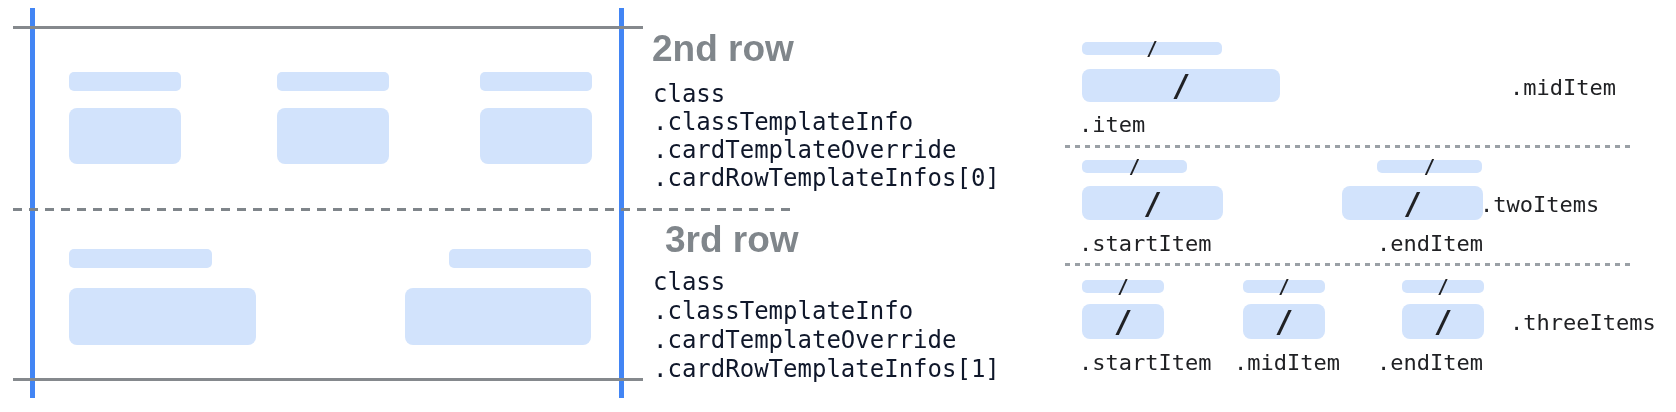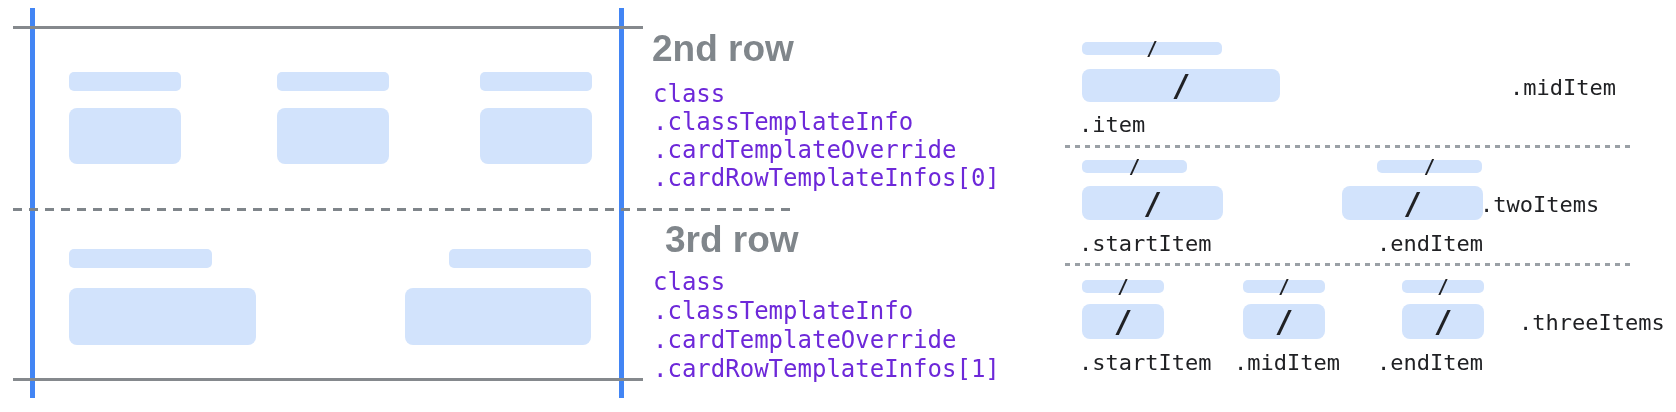--- a/index.html
+++ b/index.html
@@ -58,21 +58,21 @@
     font-weight: 700;
     color: #80868b;
     line-height: 38px;
     white-space: nowrap;
   }
   .code-line {
     position: absolute;
     font-family: "DejaVu Sans Mono", monospace;
     font-size: 24px;
     line-height: 28px;
-    color: #6d28d9;
+    color: #0f172a;
     white-space: nowrap;
   }
   .item-label, .layout-name {
     position: absolute;
     font-family: "DejaVu Sans Mono", monospace;
     font-size: 22px;
     line-height: 26px;
     color: #202124;
     white-space: nowrap;
   }
@@ -171,17 +171,17 @@
       <div class="item-label" style="left:1227px; top:350px;margin-left:7px;">.midItem</div>
 
       <div class="ph label" style="left:1402px; top:280px; width:82px; height:13px;">
         <span class="slash sm">/</span>
       </div>
       <div class="ph value" style="left:1402px; top:304px; width:82px; height:35px;">
         <span class="slash lg">/</span>
       </div>
       <div class="item-label" style="left:1377px; top:350px;">.endItem</div>
 
-      <div class="layout-name" style="left:1510px; top:310px;margin-left:9px;">.threeItems</div>
+      <div class="layout-name" style="left:1510px; top:310px;">.threeItems</div>
     </div>
 
   </div>
 </div>
 
 </body></html>

